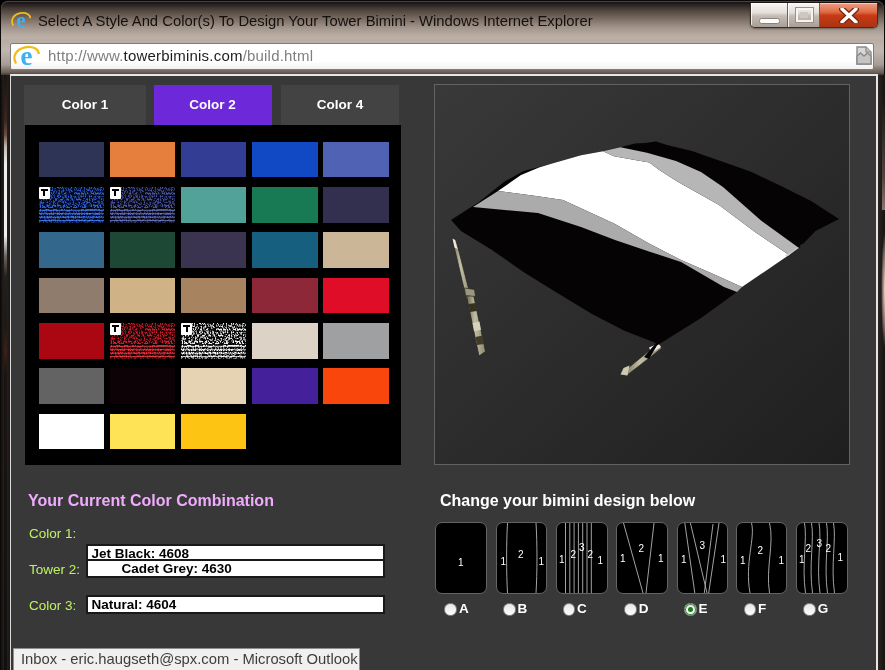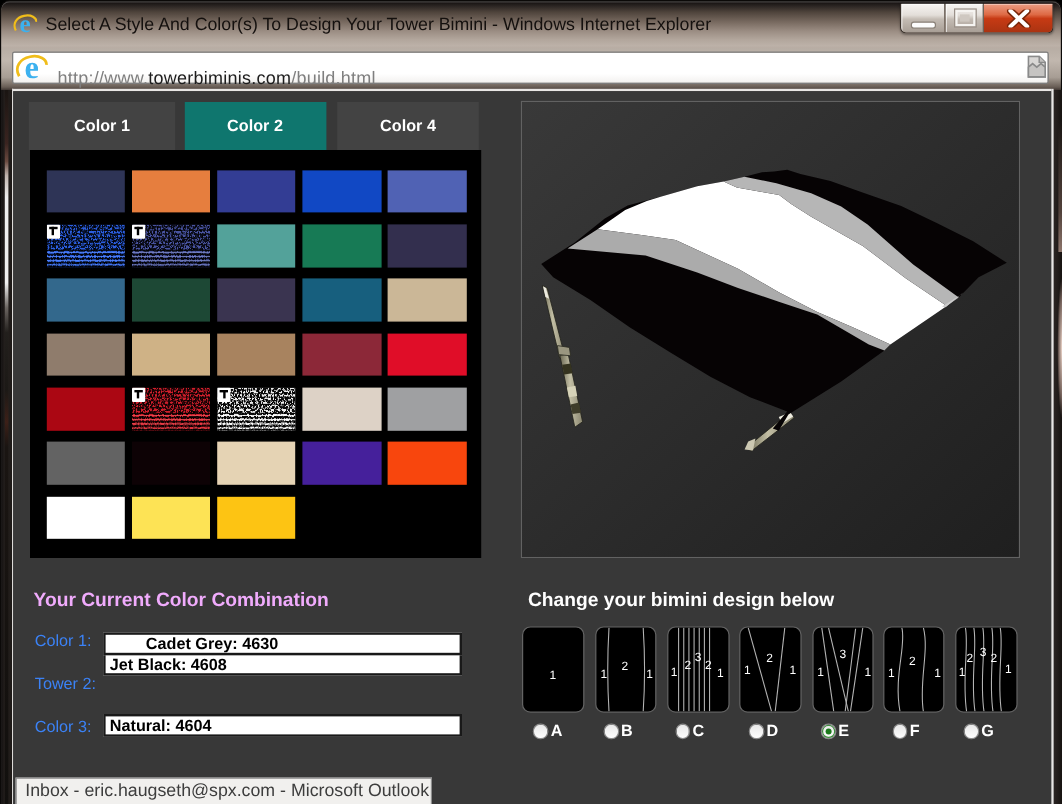--- a/index.html
+++ b/index.html
@@ -1,19 +1,19 @@
 <!DOCTYPE html>
 <html><head>
 <meta charset="utf-8">
 <style>
   html,body{margin:0;padding:0;}
   body{width:885px;height:670px;background:#000;position:relative;overflow:hidden;
        font-family:"Liberation Sans", sans-serif;}
   .abs{position:absolute;}
-  .lbl{font-size:13.5px;color:#3b82f6;}
+  .lbl{font-size:13.5px;color:#bef264;}
   .inp{width:299.5px;height:19px;background:#fff;border:2px solid #191919;box-sizing:border-box;
        font-size:13.5px;font-weight:bold;color:#000;line-height:15px;padding-left:4px;}
   .tabt{color:#fff;font-weight:bold;font-size:13.5px;text-align:center;line-height:40px;}
 </style>
 </head>
 <body>
 
 <div class="abs" style="left:1px;top:1px;width:883px;height:669px;border-radius:7px 7px 0 0;background:#383838;box-shadow:0 0 0 1px #0b0908;"></div>
 
 <div class="abs" style="left:1px;top:1px;width:883px;height:39px;border-radius:7px 7px 0 0;
@@ -45,42 +45,42 @@
 
 <div class="abs" style="left:1px;top:40px;width:883px;height:35px;
   background:linear-gradient(#b7ada4 0%,#c1b7ae 30%,#a79d94 70%,#685d55 93%,#413833 100%);"></div>
 <div class="abs" style="left:10px;top:42.5px;width:864px;height:27px;background:linear-gradient(#ffffff 70%,#f2f1ef);border:1px solid #7d7d7d;border-radius:2px;box-sizing:border-box;"></div>
 <div class="abs" style="left:13px;top:43px;width:27px;height:26px;">
 <svg width="27" height="26" viewBox="0 0 27 26">
   <text x="13.5" y="22" font-family="Liberation Serif" font-size="27" font-weight="bold" fill="#3cb1ef" text-anchor="middle">e</text>
   <path d="M3,20.5 C-1.5,12.5 4,6 12,4.3 C20,2.6 26,6.5 25.7,11" fill="none" stroke="#f0bd1a" stroke-width="2.3"></path>
 </svg>
 </div>
-<div class="abs" style="left:48px;top:57px;font-size:15px;letter-spacing:0.2px;color:#7f7f7f;">http://www.<span style="color:#1d1d1d;">towerbiminis.com</span>/build.html</div>
+<div class="abs" style="left:48px;top:47px;font-size:15px;letter-spacing:0.2px;color:#7f7f7f;">http://www.<span style="color:#1d1d1d;">towerbiminis.com</span>/build.html</div>
 <div class="abs" style="left:856px;top:46px;">
 <svg width="16" height="19" viewBox="0 0 16 19">
   <path d="M1 1 h9 l5 5 v12 h-14 z" fill="#d9d7d5" stroke="#8a8a8a" stroke-width="1.4"></path>
   <path d="M10 1 v5 h5" fill="#c2c0be" stroke="#8a8a8a" stroke-width="1.2"></path>
   <path d="M1 10 l3.5-3 3.5 3 3.5-3 3.5 3 v8 h-14 z" fill="#c6c4c2" stroke="#8a8a8a" stroke-width="1.4"></path>
 </svg>
 </div>
 
 <div class="abs" style="left:1px;top:75px;width:9px;height:595px;background:linear-gradient(to right,#131010,#2a2522 45%,#1b1715);"></div>
 <div class="abs" style="left:3.5px;top:75px;width:3px;height:595px;background:linear-gradient(#1a1512 0%,#3a2420 7.5%,#6a4a40 10%,#c0b4ae 12%,#ededed 15%,#f0f0f0 27%,#6a6460 30.5%,#221f1c 34%,#1c1916 42%,#3c2018 46.5%,#1a1512 50%,#12100e 100%);"></div>
 <div class="abs" style="left:878px;top:75px;width:7px;height:595px;background:linear-gradient(to right,#2b2523,#171311);"></div>
 <div class="abs" style="left:879px;top:205px;width:6px;height:170px;background:radial-gradient(ellipse 5px 75px at 100% 50%, rgba(246,222,210,.98), rgba(205,172,160,.5) 55%, rgba(0,0,0,0) 78%);"></div>
 <div class="abs" style="left:881.5px;top:100px;width:3.5px;height:110px;background:linear-gradient(rgba(120,95,85,0), rgba(150,120,108,.45) 70%, rgba(190,158,145,.7));"></div>
 <div class="abs" style="left:10px;top:74px;width:866px;height:1.5px;background:#e8e6e4;"></div>
 <div class="abs" style="left:9.5px;top:74px;width:1.5px;height:596px;background:#dcdad8;"></div>
 <div class="abs" style="left:876px;top:74px;width:2px;height:596px;background:#e8e6e4;"></div>
 
 <div class="abs" style="left:11px;top:75.5px;width:865px;height:594.5px;background:#383838;"></div>
 
 <div class="abs tabt" style="left:24px;top:84.5px;width:122px;height:40px;background:#434343;">Color 1</div>
-<div class="abs tabt" style="left:153.5px;top:84.5px;width:118px;height:42px;background:#0f766e;">Color 2</div>
+<div class="abs tabt" style="left:153.5px;top:84.5px;width:118px;height:42px;background:#6d28d9;">Color 2</div>
 <div class="abs tabt" style="left:281px;top:84.5px;width:118px;height:40px;background:#434343;">Color 4</div>
 
 <div class="abs" style="left:25px;top:125px;width:376px;height:340px;background:#000;"></div>
 <div class="abs" style="left:38.5px;top:141.8px;width:65.5px;height:35.5px;background:#2e3456;"></div>
 <div class="abs" style="left:109.7px;top:141.8px;width:65.5px;height:35.5px;background:#e67e3e;"></div>
 <div class="abs" style="left:180.9px;top:141.8px;width:65.5px;height:35.5px;background:#333d94;"></div>
 <div class="abs" style="left:252.1px;top:141.8px;width:65.5px;height:35.5px;background:#1148c4;"></div>
 <div class="abs" style="left:323.3px;top:141.8px;width:65.5px;height:35.5px;background:#5062b4;"></div>
 <div class="abs" style="left:38.5px;top:187.1px;width:65.5px;height:35.5px;overflow:hidden;">
     <svg width="66" height="36" viewBox="0 0 66 36" style="position:absolute;left:0;top:0;">
@@ -313,21 +313,21 @@
 
 <polygon points="366,160.5 368,158.5 353,171 350,170.5" fill="#cccccc"></polygon>
 </svg>
 </div>
 
 <div class="abs" style="left:28px;top:492px;font-size:16px;font-weight:bold;color:#f0abfc;">Your Current Color Combination</div>
 <div class="abs lbl" style="left:29px;top:526px;">Color 1:</div>
 <div class="abs lbl" style="left:29px;top:562px;">Tower 2:</div>
 <div class="abs lbl" style="left:29px;top:598px;">Color 3:</div>
 <div class="abs inp" style="left:85.5px;top:544px;">Jet Black: 4608</div>
-<div class="abs inp" style="left:85.5px;top:527px;padding-left:34px;">Cadet Grey: 4630</div>
+<div class="abs inp" style="left:85.5px;top:559px;padding-left:34px;">Cadet Grey: 4630</div>
 <div class="abs inp" style="left:85.5px;top:595px;">Natural: 4604</div>
 
 <div class="abs" style="left:440px;top:492px;font-size:16px;font-weight:bold;color:#fff;">Change your bimini design below</div>
 <div class="abs" style="left:434px;top:522px;width:420px;height:72px;">
     <div class="abs" style="left:1px;top:0;width:51.5px;height:72px;background:#000;border-radius:7px;border:1px solid #646464;box-sizing:border-box;overflow:hidden;">
       <svg width="49.5" height="70" viewBox="0 0 49.5 70" style="position:absolute;left:0;top:0;">
         <text x="22" y="43" font-family="Liberation Sans" font-size="10" fill="#fff">1</text>
       </svg>
     </div>
 <div class="abs" style="left:61.8px;top:0;width:51.5px;height:72px;background:#000;border-radius:7px;border:1px solid #646464;box-sizing:border-box;overflow:hidden;">

